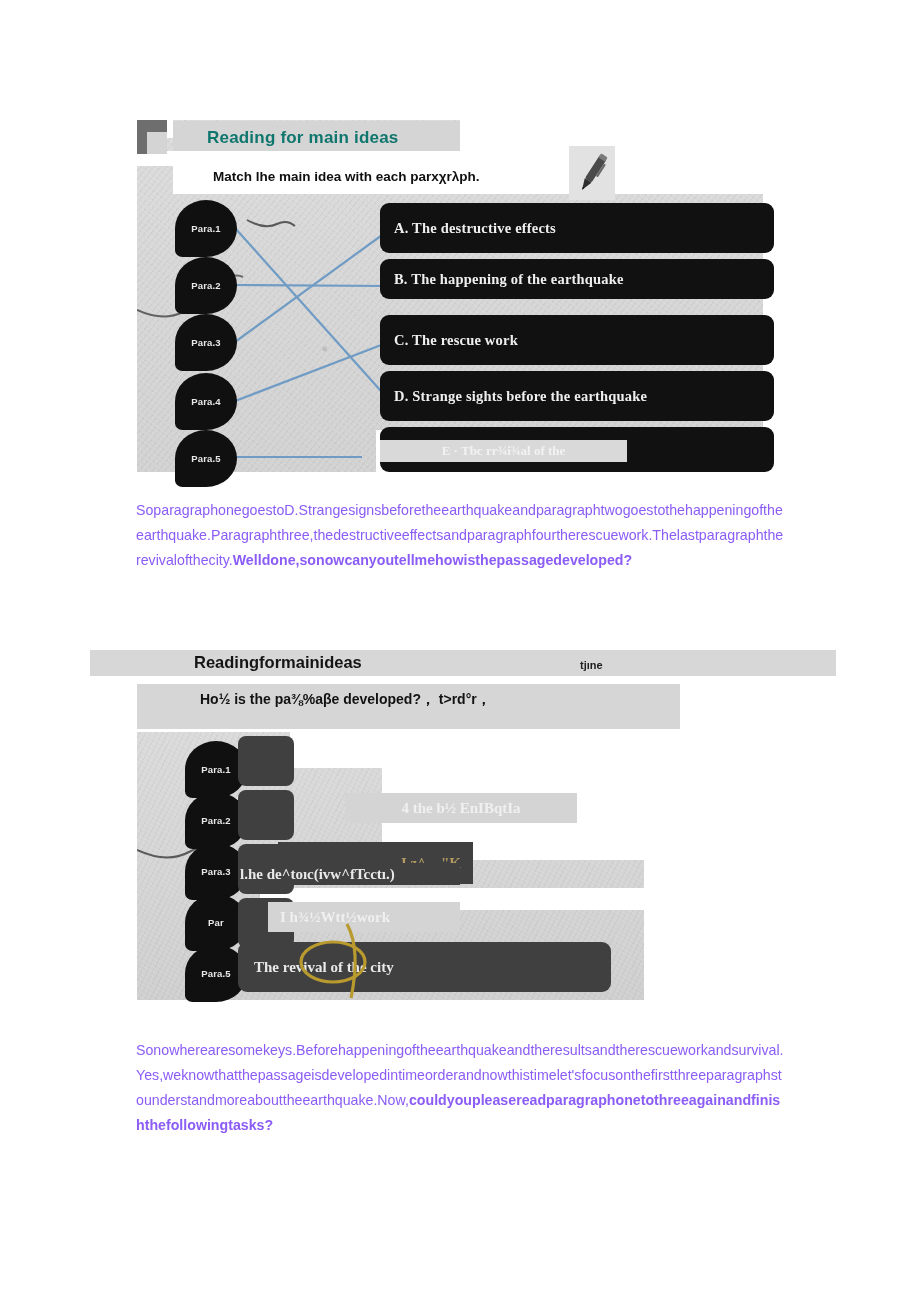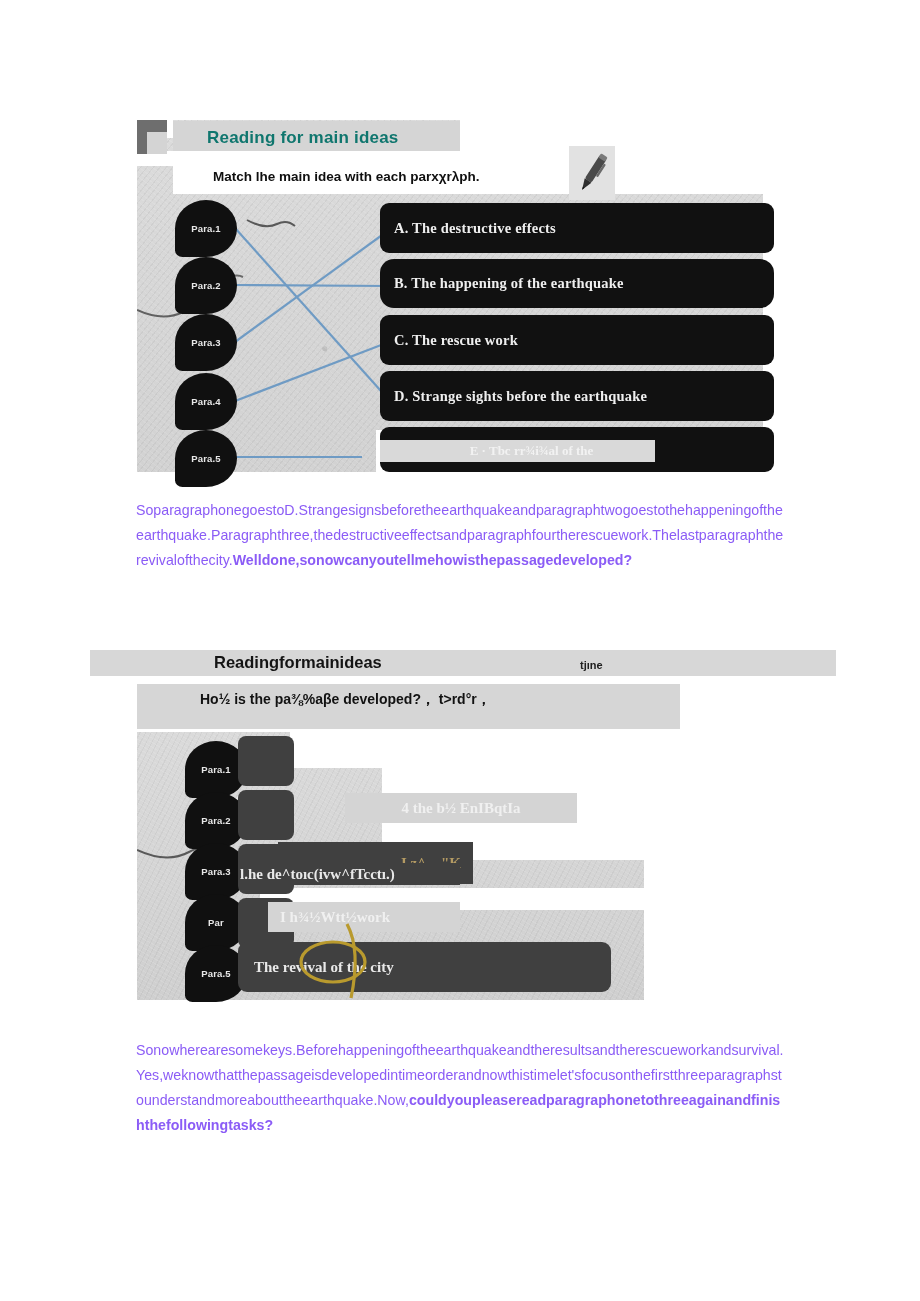--- a/index.html
+++ b/index.html
@@ -142,21 +142,21 @@
   }
 
   
   .e-label {
     position: absolute;
     background: #d9d9d9;
     color: #f2f2f2;
     font-family: "Liberation Serif", serif;
     font-weight: bold;
     font-size: 13px;
-    display:flex; align-items:center; justify-content:center;padding-left:28px;
+    display:flex; align-items:center; justify-content:center;
   }
 
   
   .para {
     position: absolute;
     width: 648px;
     left: 136px;
     font-family: Liberation Sans, sans-serif;
     font-size: 14.2px;
     line-height: 25px;
@@ -176,21 +176,21 @@
     background: #ffffff;
   }
   .s2-titlebar {
     position:absolute;
     left:0px; top:0px;
     width: 746px; height: 26px;
     background: #d7d7d7;
   }
   .s2-title {
     position:absolute;
-    left: 124px; top: 3px;
+    left: 104px; top: 3px;
     font-size: 16.5px;
     font-weight: bold;
     color: #141414;
     white-space: nowrap;
   }
   .s2-tjine {
     position:absolute;
     left: 490px; top: 9px;
     font-size: 11px;
     font-weight: bold;
@@ -314,21 +314,21 @@
     <div class="bubble" style="left:38px; top:253px;">
         <span>Para.4</span>
       </div>
     <div class="bubble" style="left:38px; top:310px;">
         <span>Para.5</span>
       </div>
 
     <div class="pill" style="left:243px; top:83px;  width:380px; height:50px;">
         <span>A. The destructive effects</span>
       </div>
-    <div class="pill" style="left:243px; top:139px; width:380px; height:49px;border-radius:14px;">
+    <div class="pill" style="left:243px; top:139px; width:380px; height:40px;">
         <span>B. The happening of the earthquake</span>
       </div>
     <div class="pill" style="left:243px; top:251px; width:380px; height:50px;">
         <span>D. Strange sights before the earthquake</span>
       </div>
     <div class="pill" style="left:243px; top:195px; width:380px; height:50px;">
         <span>C. The rescue work</span>
       </div>
     <div class="pill" style="left:243px; top:307px; width:380px; height:45px;"></div>
 

